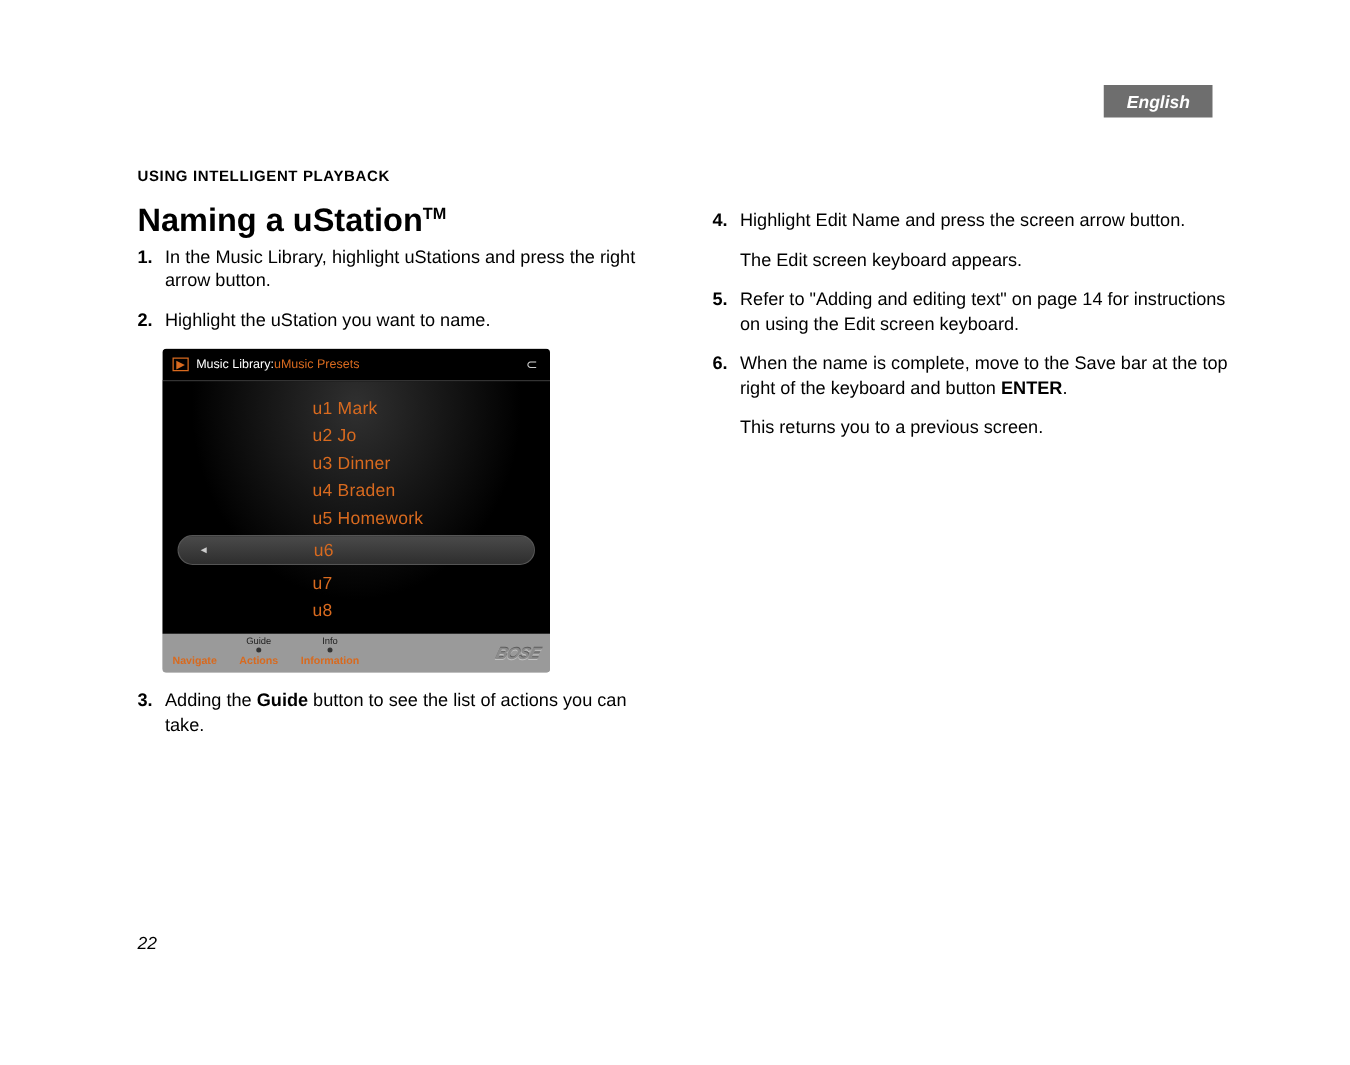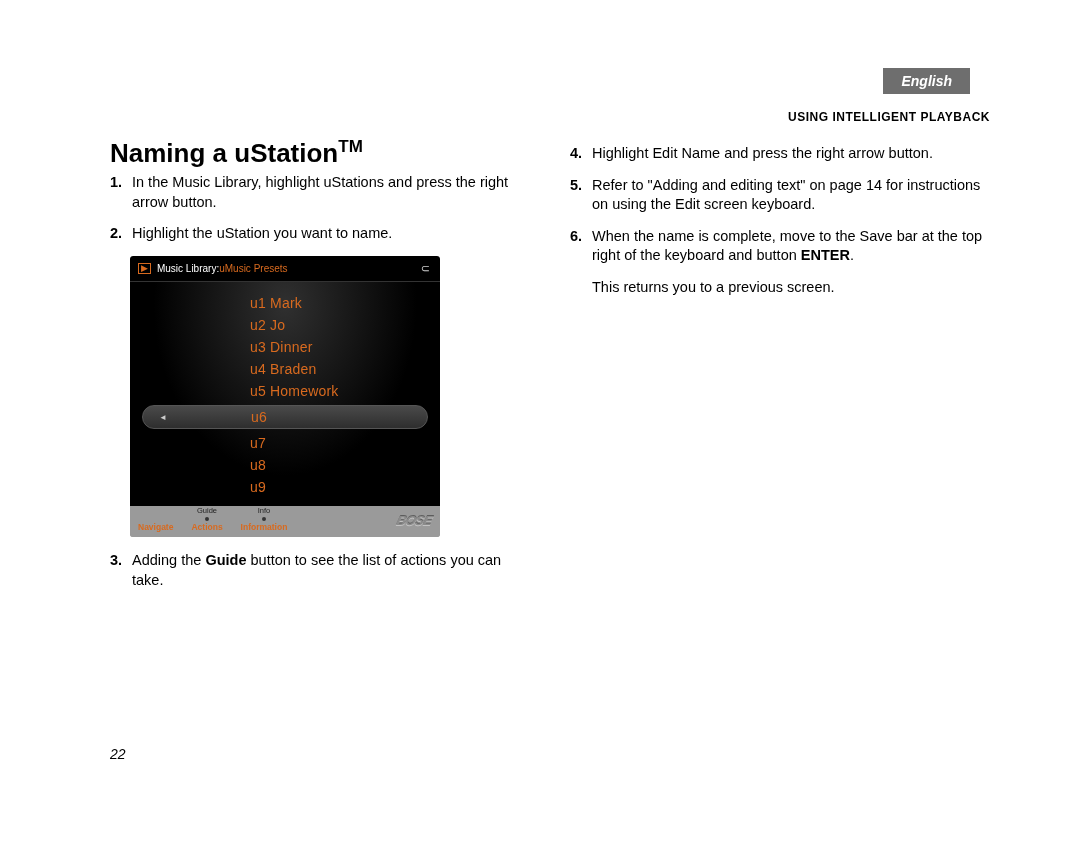--- a/index.html
+++ b/index.html
@@ -7,21 +7,21 @@
     padding: 0;
     background: #fff;
     font-family: Arial, Helvetica, sans-serif;
     color: #000;
     width: 1080px;
   }
   .page {
     box-sizing: border-box;
     width: 1080px;
     height: 852px;
-    padding: 70px 90px 30px 110px;
+    padding: 94px 90px 30px 110px;
     position: relative;
   }
   .lang-tab {
     position: absolute;
     right: 110px;
     top: 68px;
     background: #6e6e6e;
     color: #fff;
     font-weight: bold;
     font-style: italic;
@@ -29,38 +29,37 @@
     padding: 5px 18px;
   }
   .section-label {
     font-size: 12px;
     font-weight: bold;
     letter-spacing: 0.5px;
     font-variant: small-caps;
     text-transform: uppercase;
     margin-top: 40px;
     margin-bottom: 14px;
-    text-align: right;
   }
   .columns {
     display: flex;
     gap: 40px;
   }
   .col {
     flex: 1 1 0;
     min-width: 0;
   }
   h1.title {
     font-size: 26px;
     font-weight: bold;
     margin: 0 0 6px 0;
     line-height: 1.1;
   }
   h1.title .tm {
-    font-size: 17px;
+    font-size: 13px;
     vertical-align: super;
     font-weight: bold;
   }
   ol.steps {
     list-style: none;
     margin: 0;
     padding: 0;
     counter-reset: step;
   }
   ol.steps > li {
@@ -223,21 +222,20 @@
           </div>
           <div class="device-body">
             <div class="station-row">u1 Mark</div>
             <div class="station-row">u2 Jo</div>
             <div class="station-row">u3 Dinner</div>
             <div class="station-row">u4 Braden</div>
             <div class="station-row">u5 Homework</div>
             <div class="station-row selected">u6</div>
             <div class="station-row">u7</div>
             <div class="station-row">u8</div>
-            <div class="station-row">u9</div>
           </div>
         </div>
         <div class="device-footer">
           <div class="foot-group">
             <div class="name">Navigate</div>
           </div>
           <div class="foot-group">
             <div class="btn-lbl">Guide</div>
             <div class="dot"></div>
             <div class="name">Actions</div>
@@ -257,23 +255,24 @@
           <span>Adding the </span><span class="bold">Guide</span><span> button to see the list of actions you can take.</span>
         </li>
       </ol>
     </div>
 
     <div class="col">
       <div style="height:6px"></div>
       <ol class="steps">
         <li>
           <span class="num">4.</span>
-          <span>Highlight Edit Name and press the right arrow button.</span>
-        </li>
-      </ol>
+          <span>Highlight Edit Name and press the screen arrow button.</span>
+        </li>
+      </ol>
+      <div class="sub">The Edit screen keyboard appears.</div>
       <ol class="steps">
         <li>
           <span class="num">5.</span>
           <span>Refer to "Adding and editing text" on page 14 for instructions on using the Edit screen keyboard.</span>
         </li>
         <li>
           <span class="num">6.</span>
           <span>When the name is complete, move to the Save bar at the top right of the keyboard and button </span><span class="bold">ENTER</span><span>.</span>
         </li>
       </ol>

